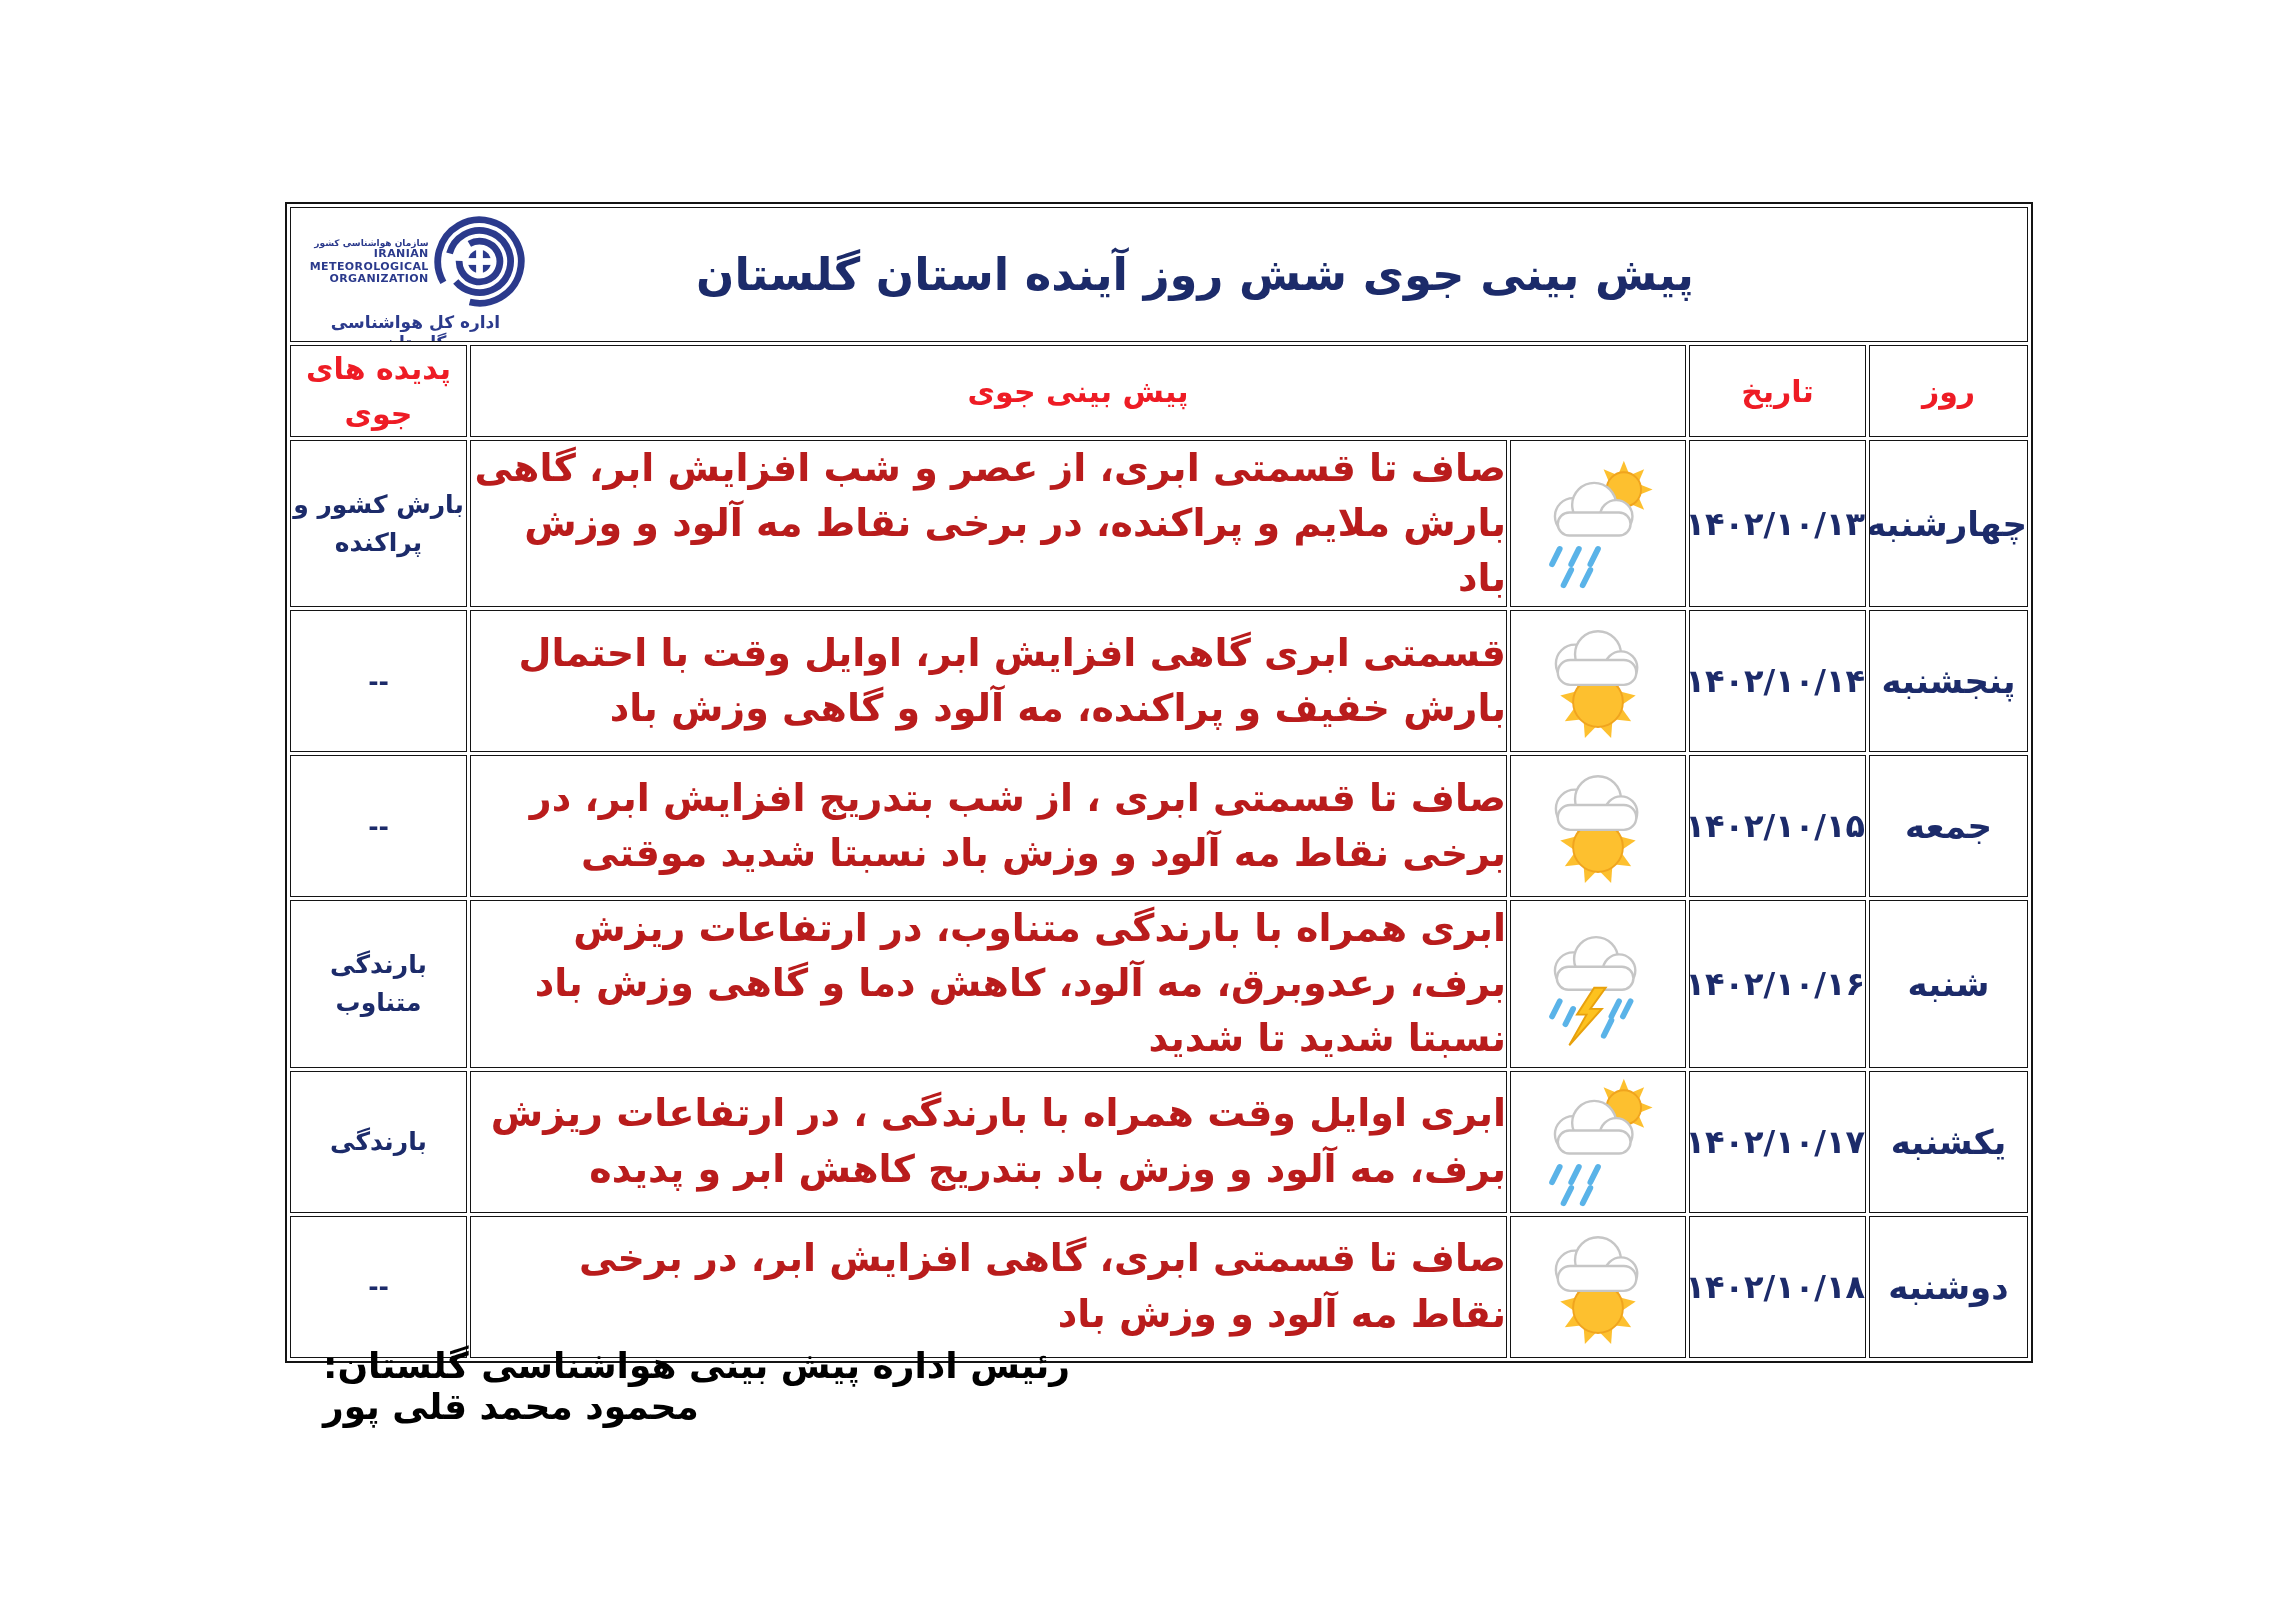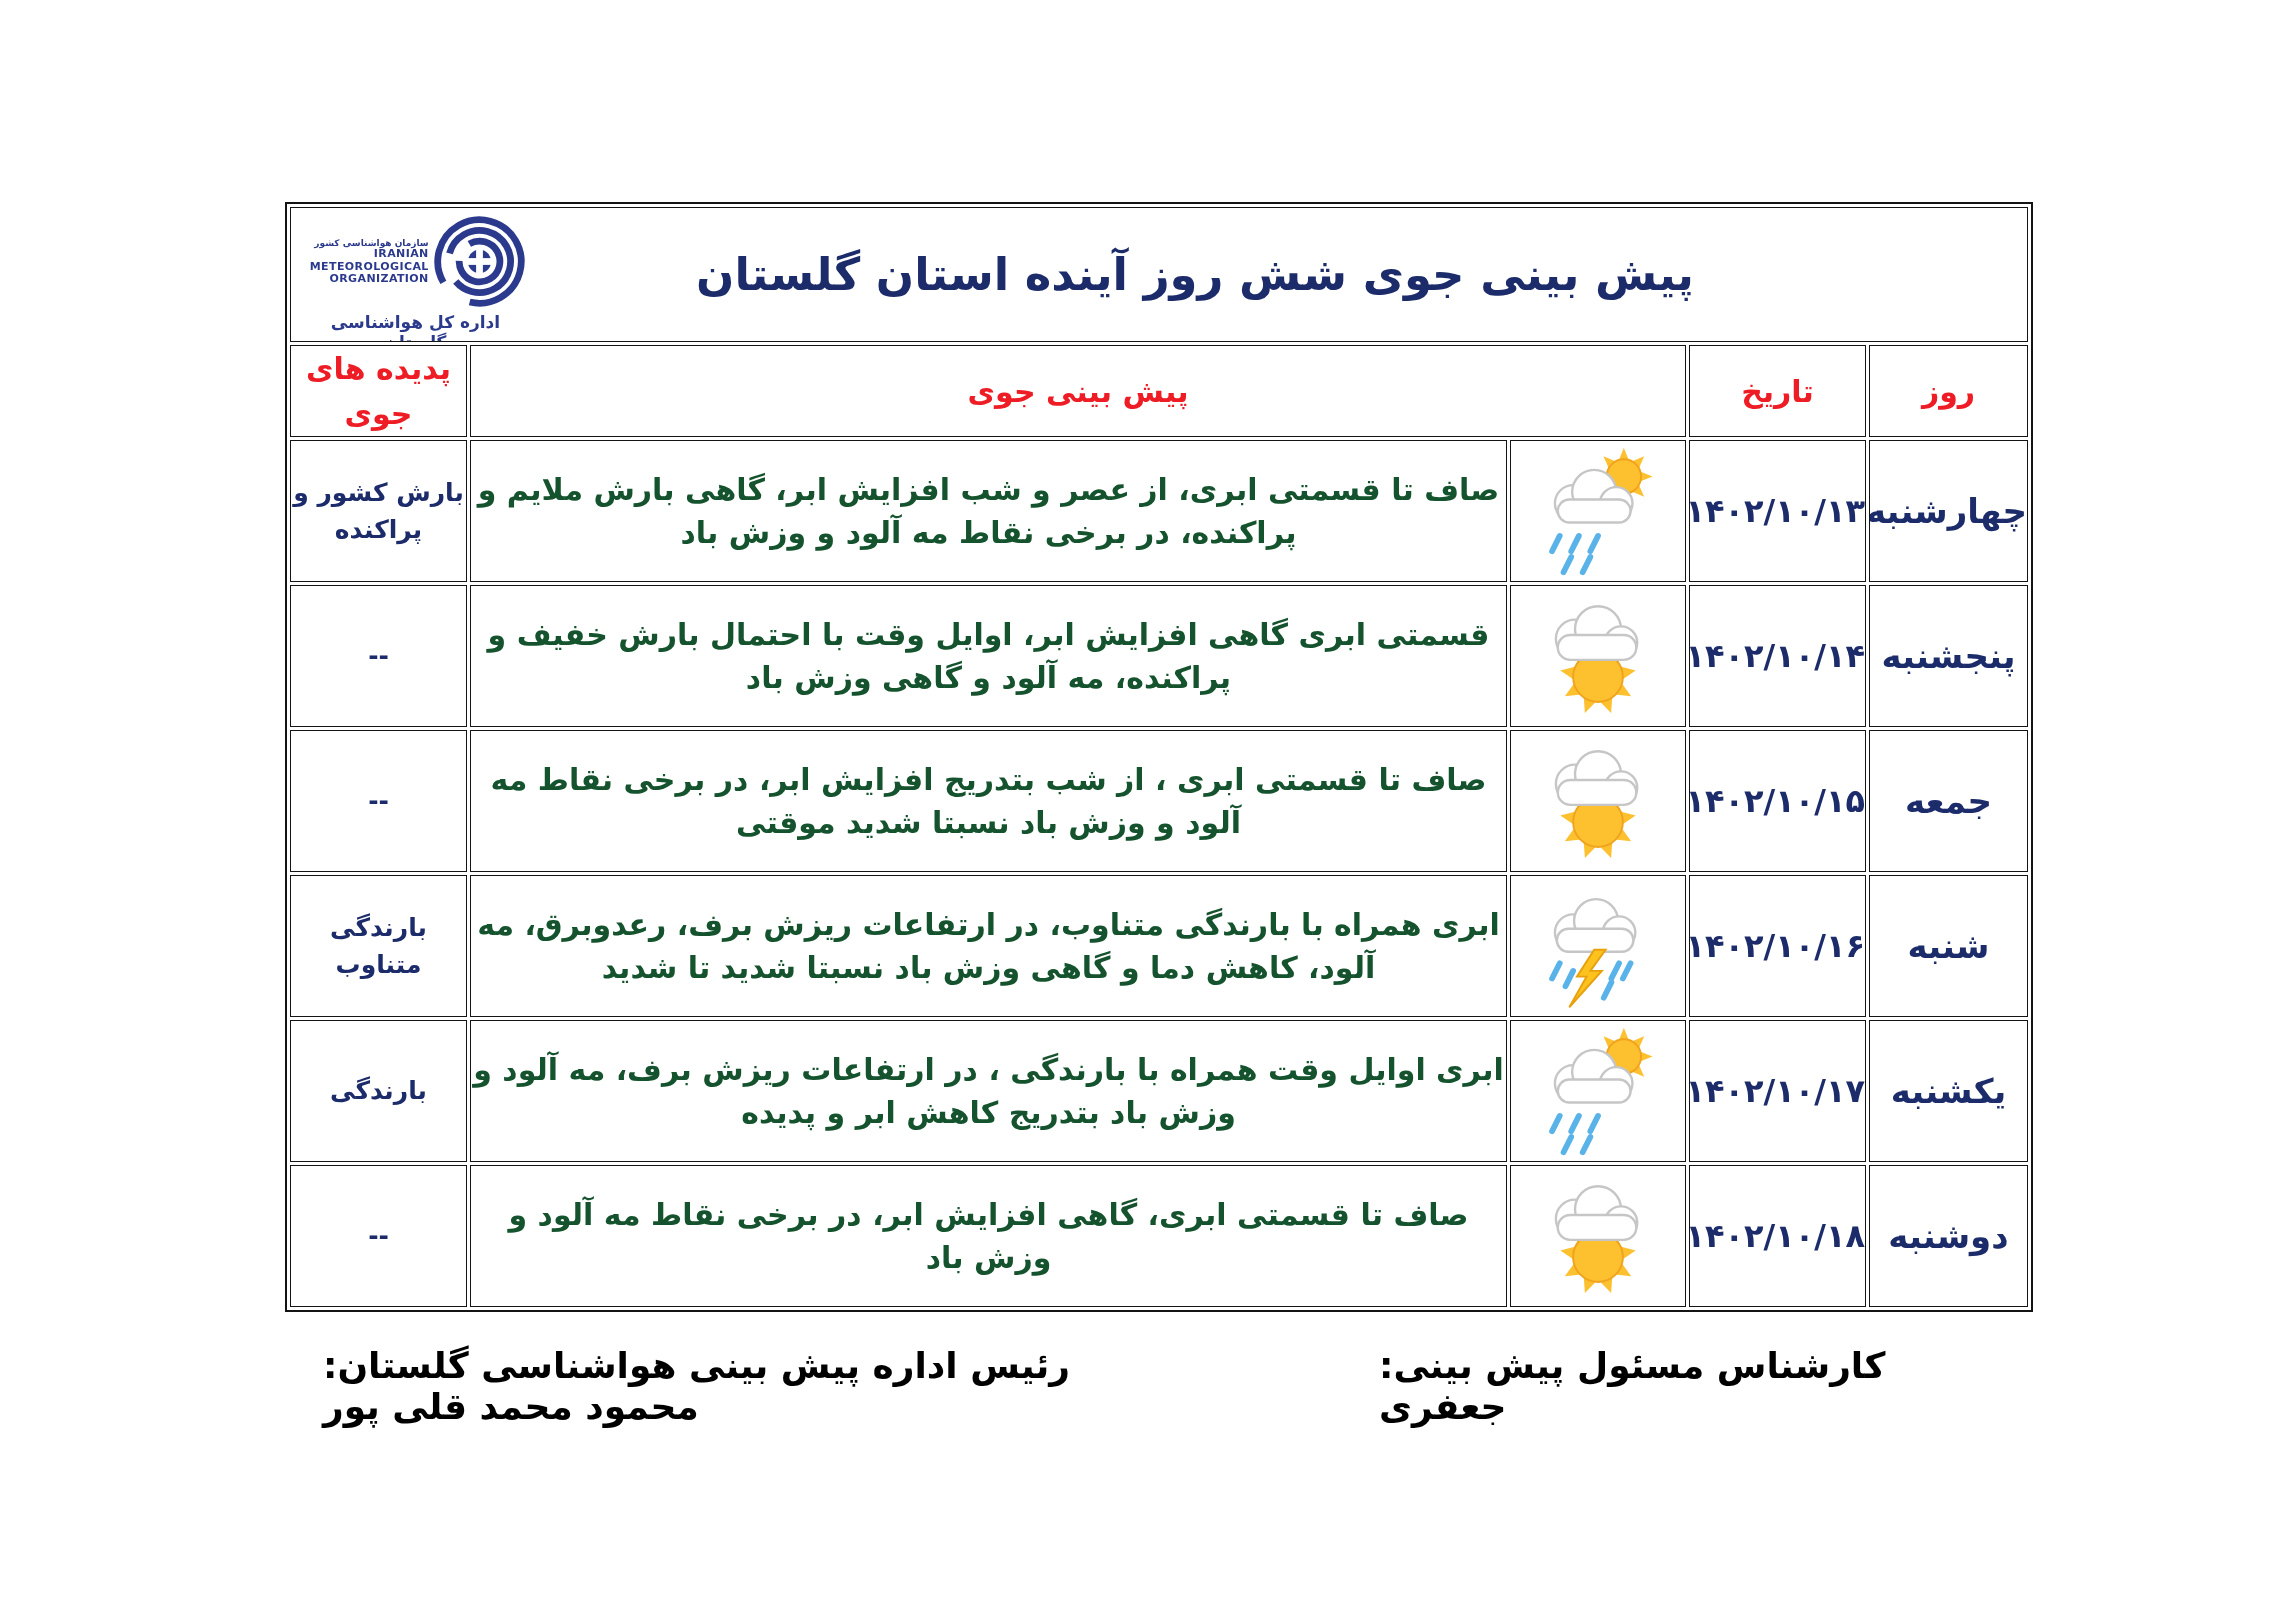--- a/index.html
+++ b/index.html
@@ -13,21 +13,21 @@
   table.fc td,table.fc th{border:1.8px solid #141414;background:#fff;vertical-align:middle;
     padding:0;overflow:hidden;}
   td.title-cell{height:133px;position:relative;}
   .main-title{color:#1c2b6a;font-size:45px;font-weight:bold;text-align:center;
     padding-left:72px;letter-spacing:0;}
   th.head{height:86px;color:#ee1c25;font-size:30px;font-weight:bold;text-align:center;line-height:1.5;}
   td.cell-day{height:140px;color:#1c2b6a;font-size:34px;font-weight:bold;text-align:center;}
   td.cell-date{color:#1c2b6a;font-size:32px;font-weight:bold;text-align:center;}
   td.cell-icon{text-align:center;}
   td.cell-icon svg{width:134px;height:134px;display:inline-block;vertical-align:middle;}
-  td.cell-forecast{color:#14532d;font-size:30px;font-weight:bold;text-align:center;
+  td.cell-forecast{color:#b91c1c;font-size:38px;font-weight:bold;
     vertical-align:top;padding:12.5px 23px 0 23px;line-height:1.45;}
   td.cell-phen{color:#1c2b6a;font-size:25px;font-weight:bold;text-align:center;
     padding:0 12.5px;line-height:1.5;}
 
   
   .logo-box{position:absolute;top:5.4px;left:12.5px;width:224px;height:125px;direction:ltr;}
   .logo-row{display:flex;align-items:center;justify-content:flex-end;gap:1.8px;}
   .logo-text{color:#2b3a8c;text-align:right;line-height:1.12;font-weight:bold;}
   .logo-text .fa-line{font-size:9px;}
   .logo-text .en-line{font-size:11px;letter-spacing:0.4px;}
@@ -263,16 +263,15 @@
       <rect x="28" y="48" width="82" height="26" rx="13"></rect>
     </g>
   </svg></td>
       <td class="cell-forecast">صاف تا قسمتی ابری، گاهی افزایش ابر، در برخی نقاط مه آلود و وزش باد</td>
       <td class="cell-phen">--</td>
     </tr>
         </tbody>
     </table>
   </div>
 
-  <div class="footer-line footer-right">کارشناس مسئول پیش بینی: جعفری</div>
   <div class="footer-line footer-left">رئیس اداره پیش بینی هواشناسی گلستان: محمود محمد قلی پور</div>
 </div>
 
 
 </body></html>

